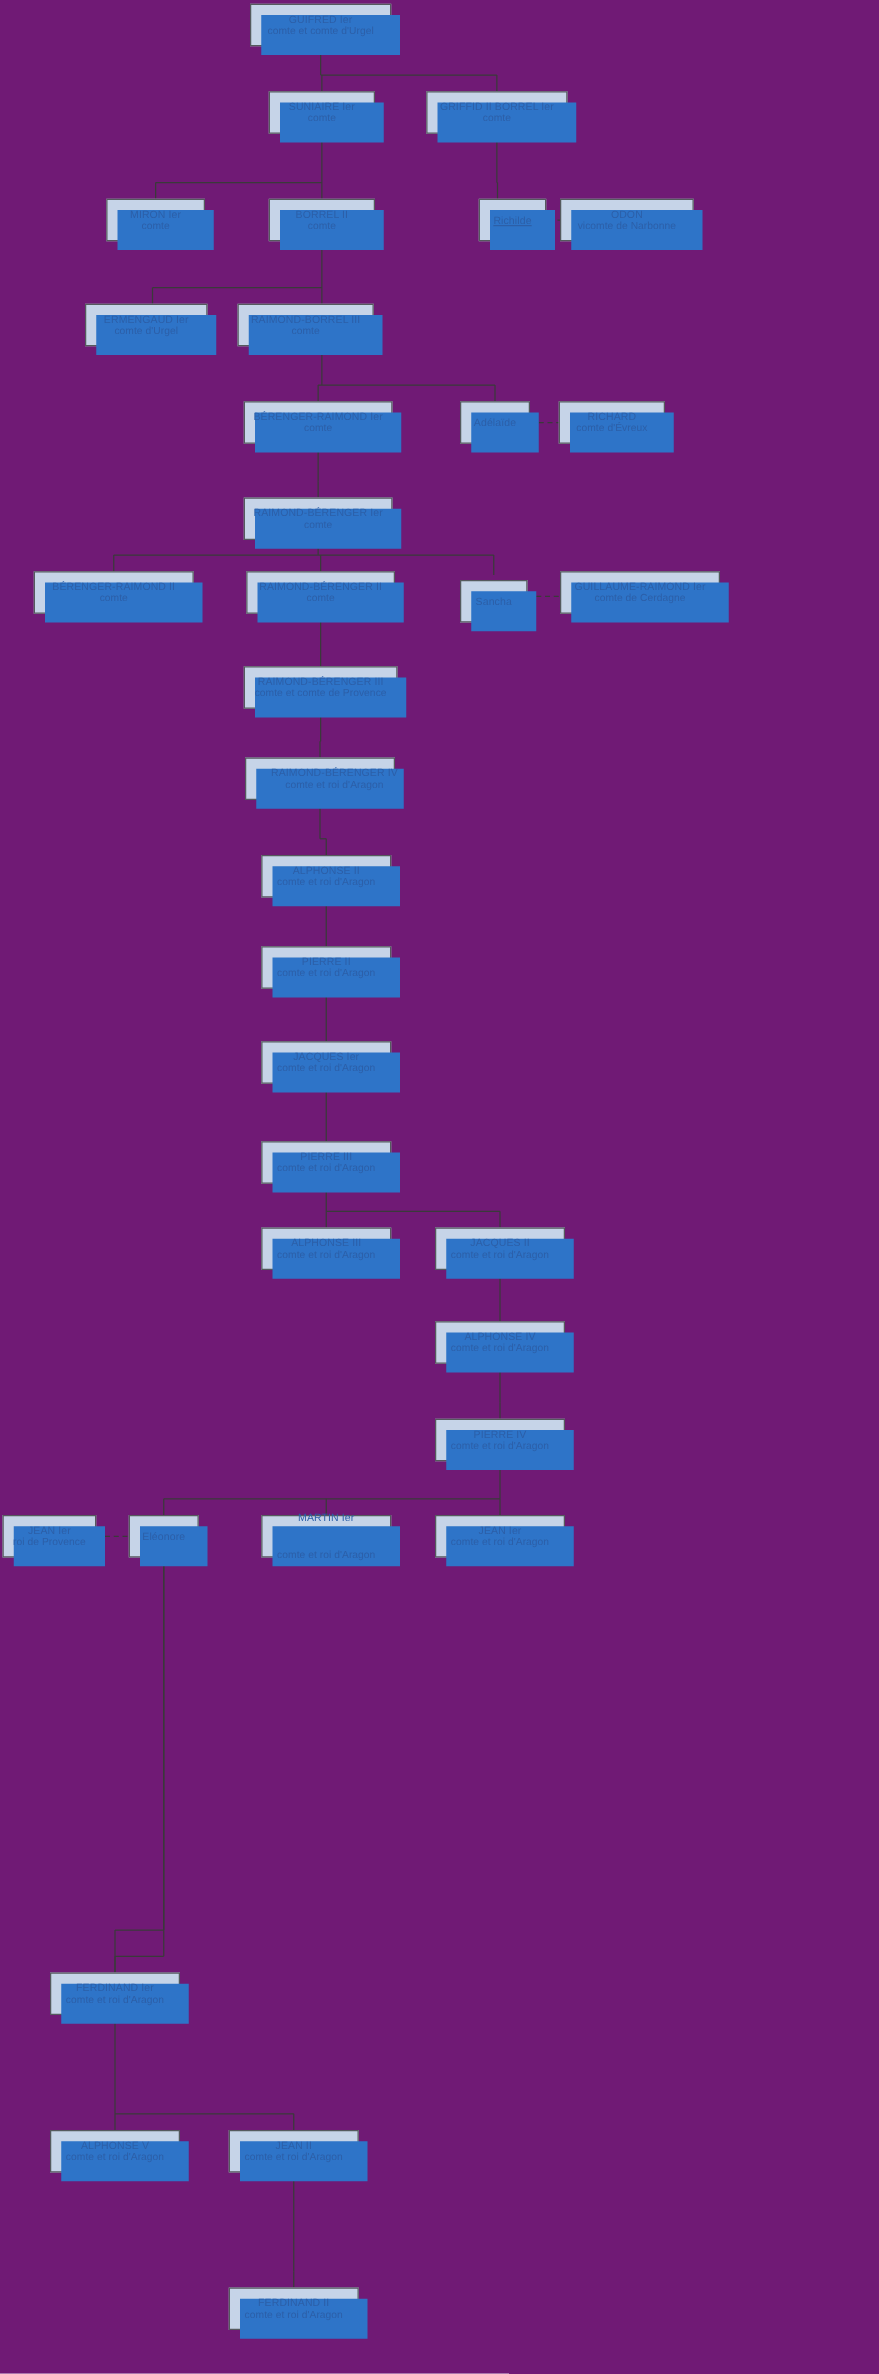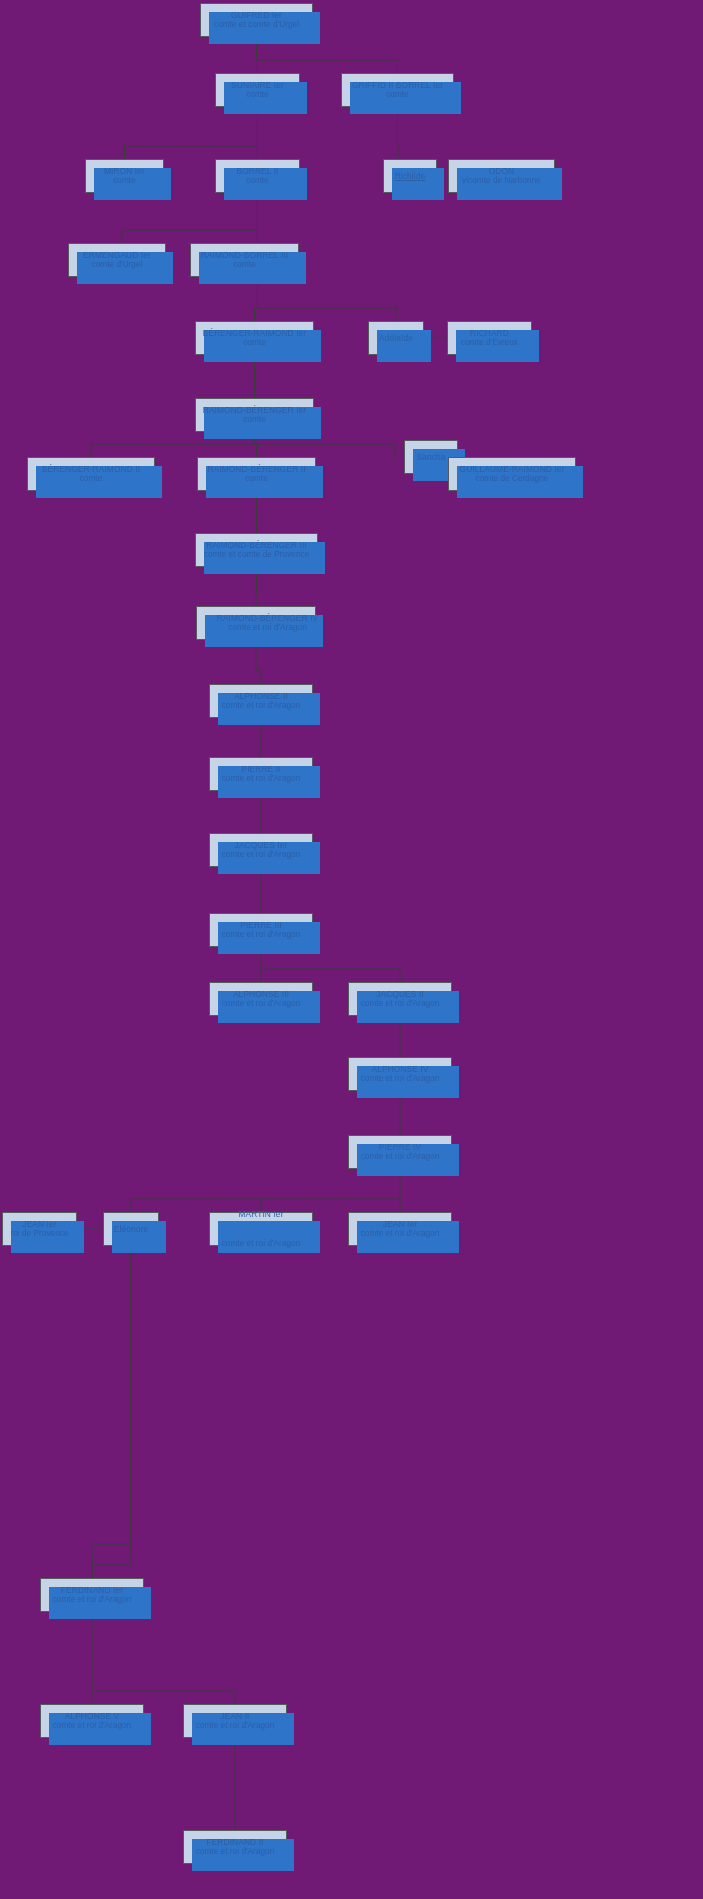--- a/index.html
+++ b/index.html
@@ -230,21 +230,21 @@
     <div class="node" style="left: 27px; top: 457px; width: 128px; height: 34px;">
       <div class="shadow"></div>
       <div class="nm">BÉRENGER-RAIMOND II</div>
       <div class="ti">comte</div>
     </div>
     <div class="node" style="left: 197px; top: 457px; width: 119px; height: 34px;">
       <div class="shadow"></div>
       <div class="nm">RAIMOND-BÉRENGER II</div>
       <div class="ti">comte</div>
     </div>
-    <div class="node noti" style="left: 368px; top: 440px; width: 54px; height: 34px; margin-left: 36px;">
+    <div class="node noti" style="left: 368px; top: 464px; width: 54px; height: 34px;">
       <div class="shadow"></div>
       <div class="nm">Sancha</div>
     </div>
     <div class="node" style="left: 448px; top: 457px; width: 128px; height: 34px;">
       <div class="shadow"></div>
       <div class="nm">GUILLAUME-RAIMOND Ier</div>
       <div class="ti">comte de Cerdagne</div>
     </div>
     <div class="node" style="left: 195px; top: 533px; width: 123px; height: 34px;">
       <div class="shadow"></div>

